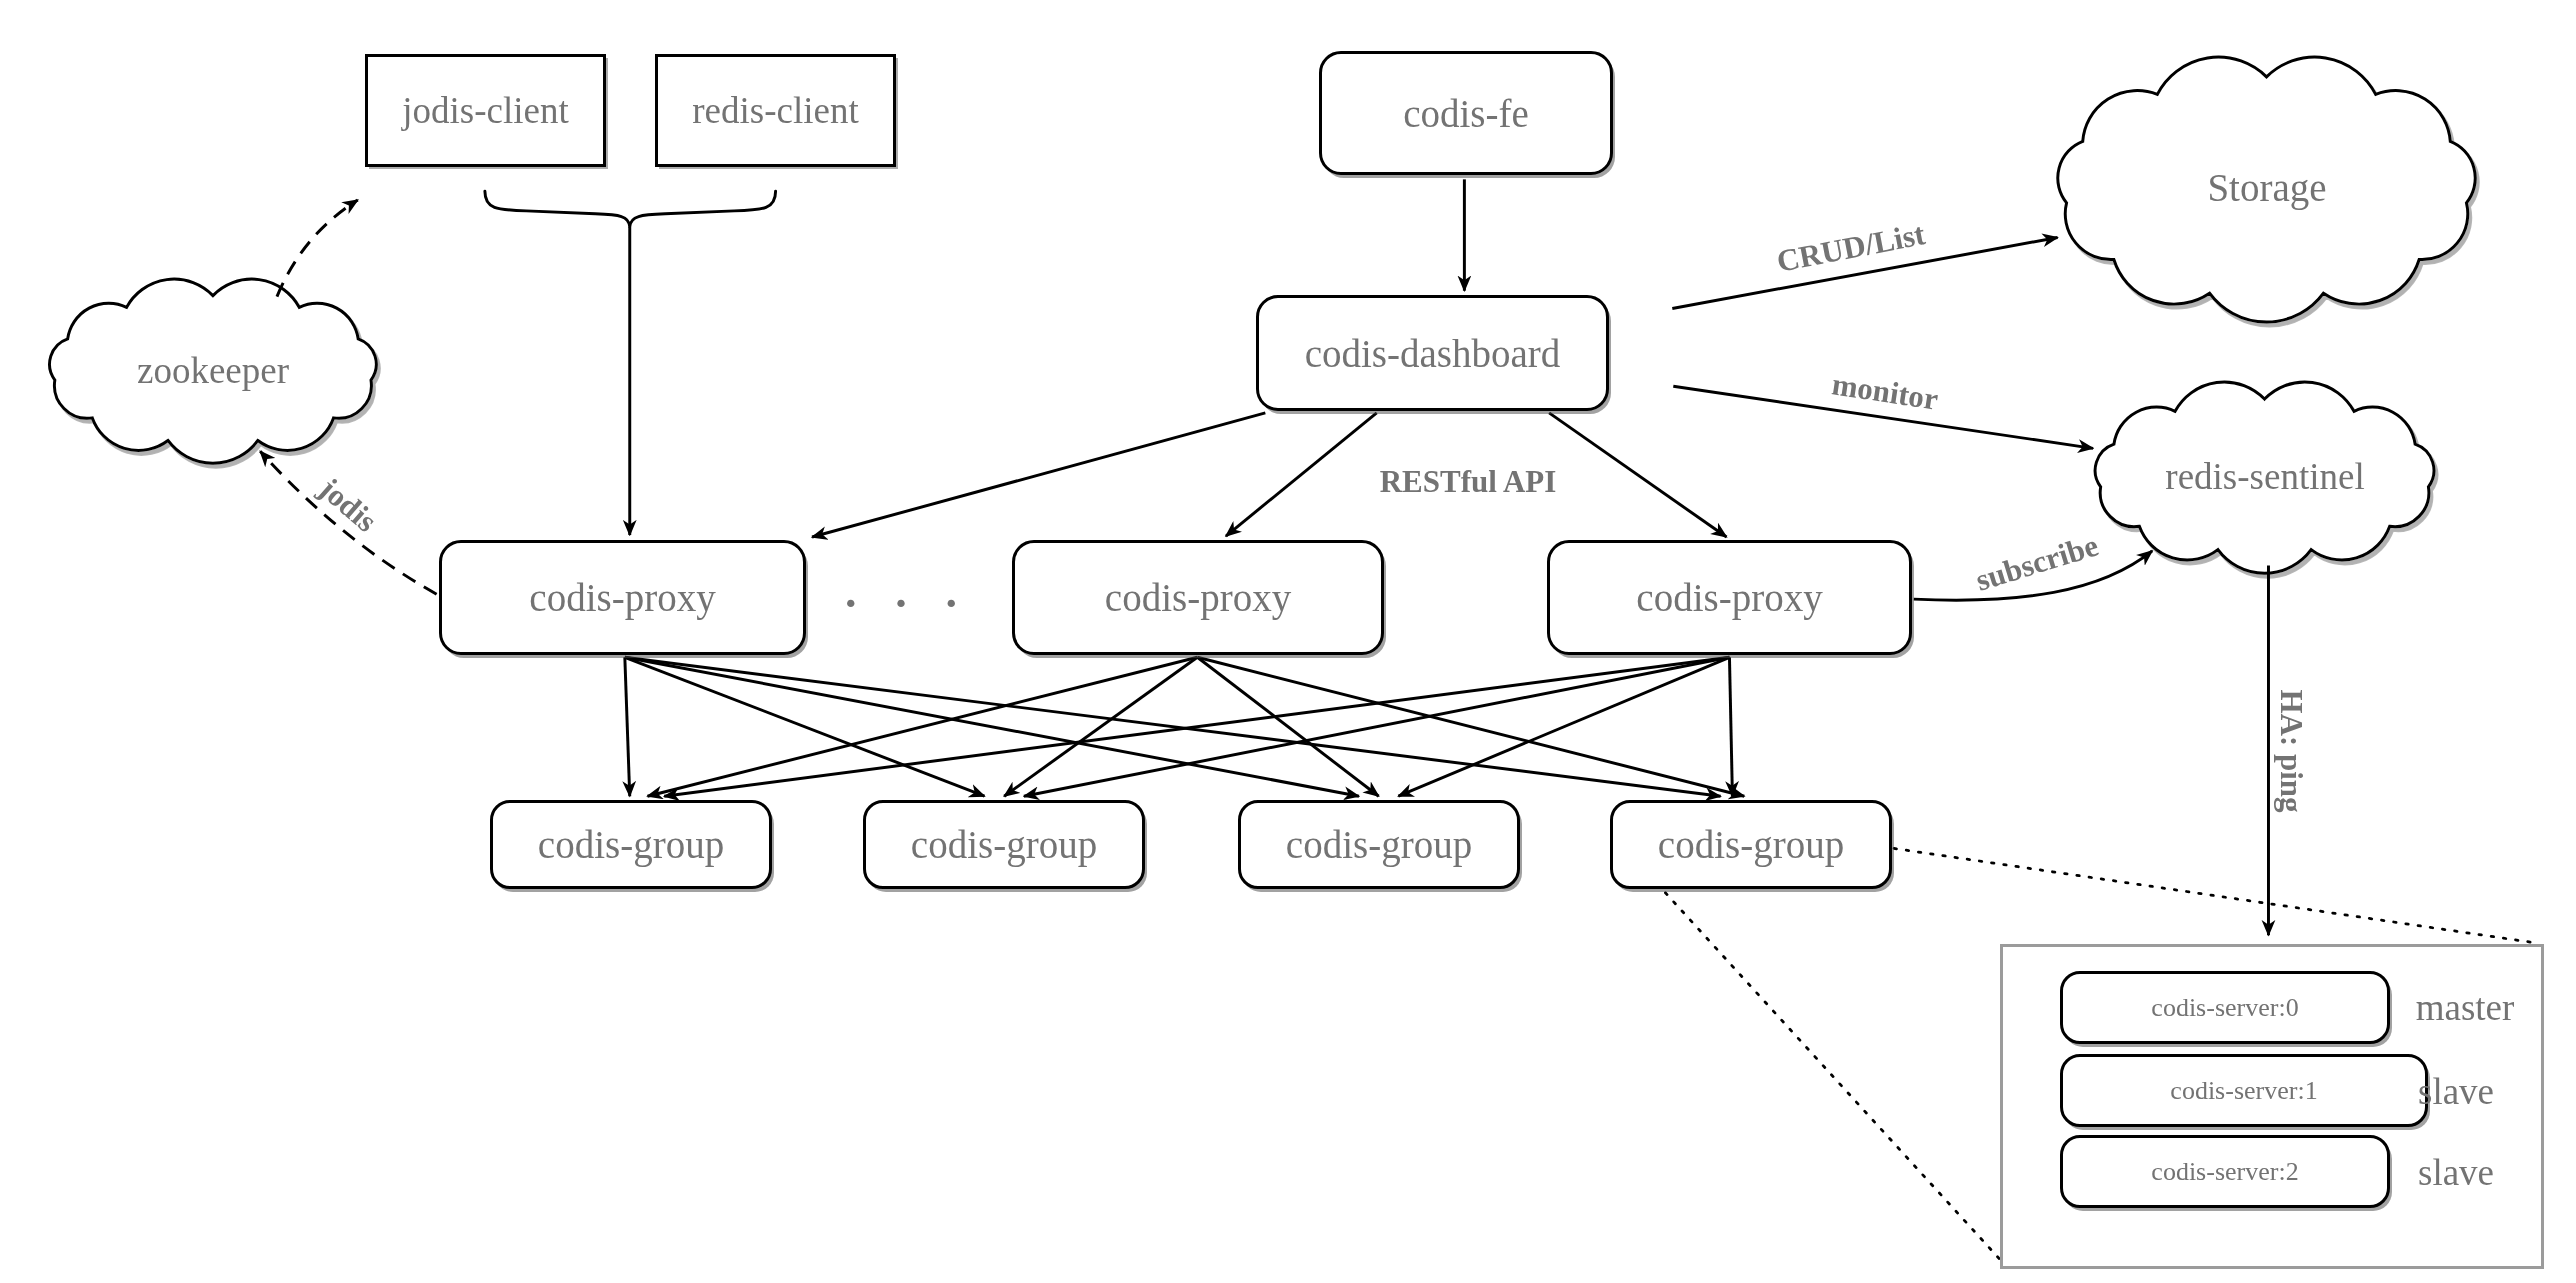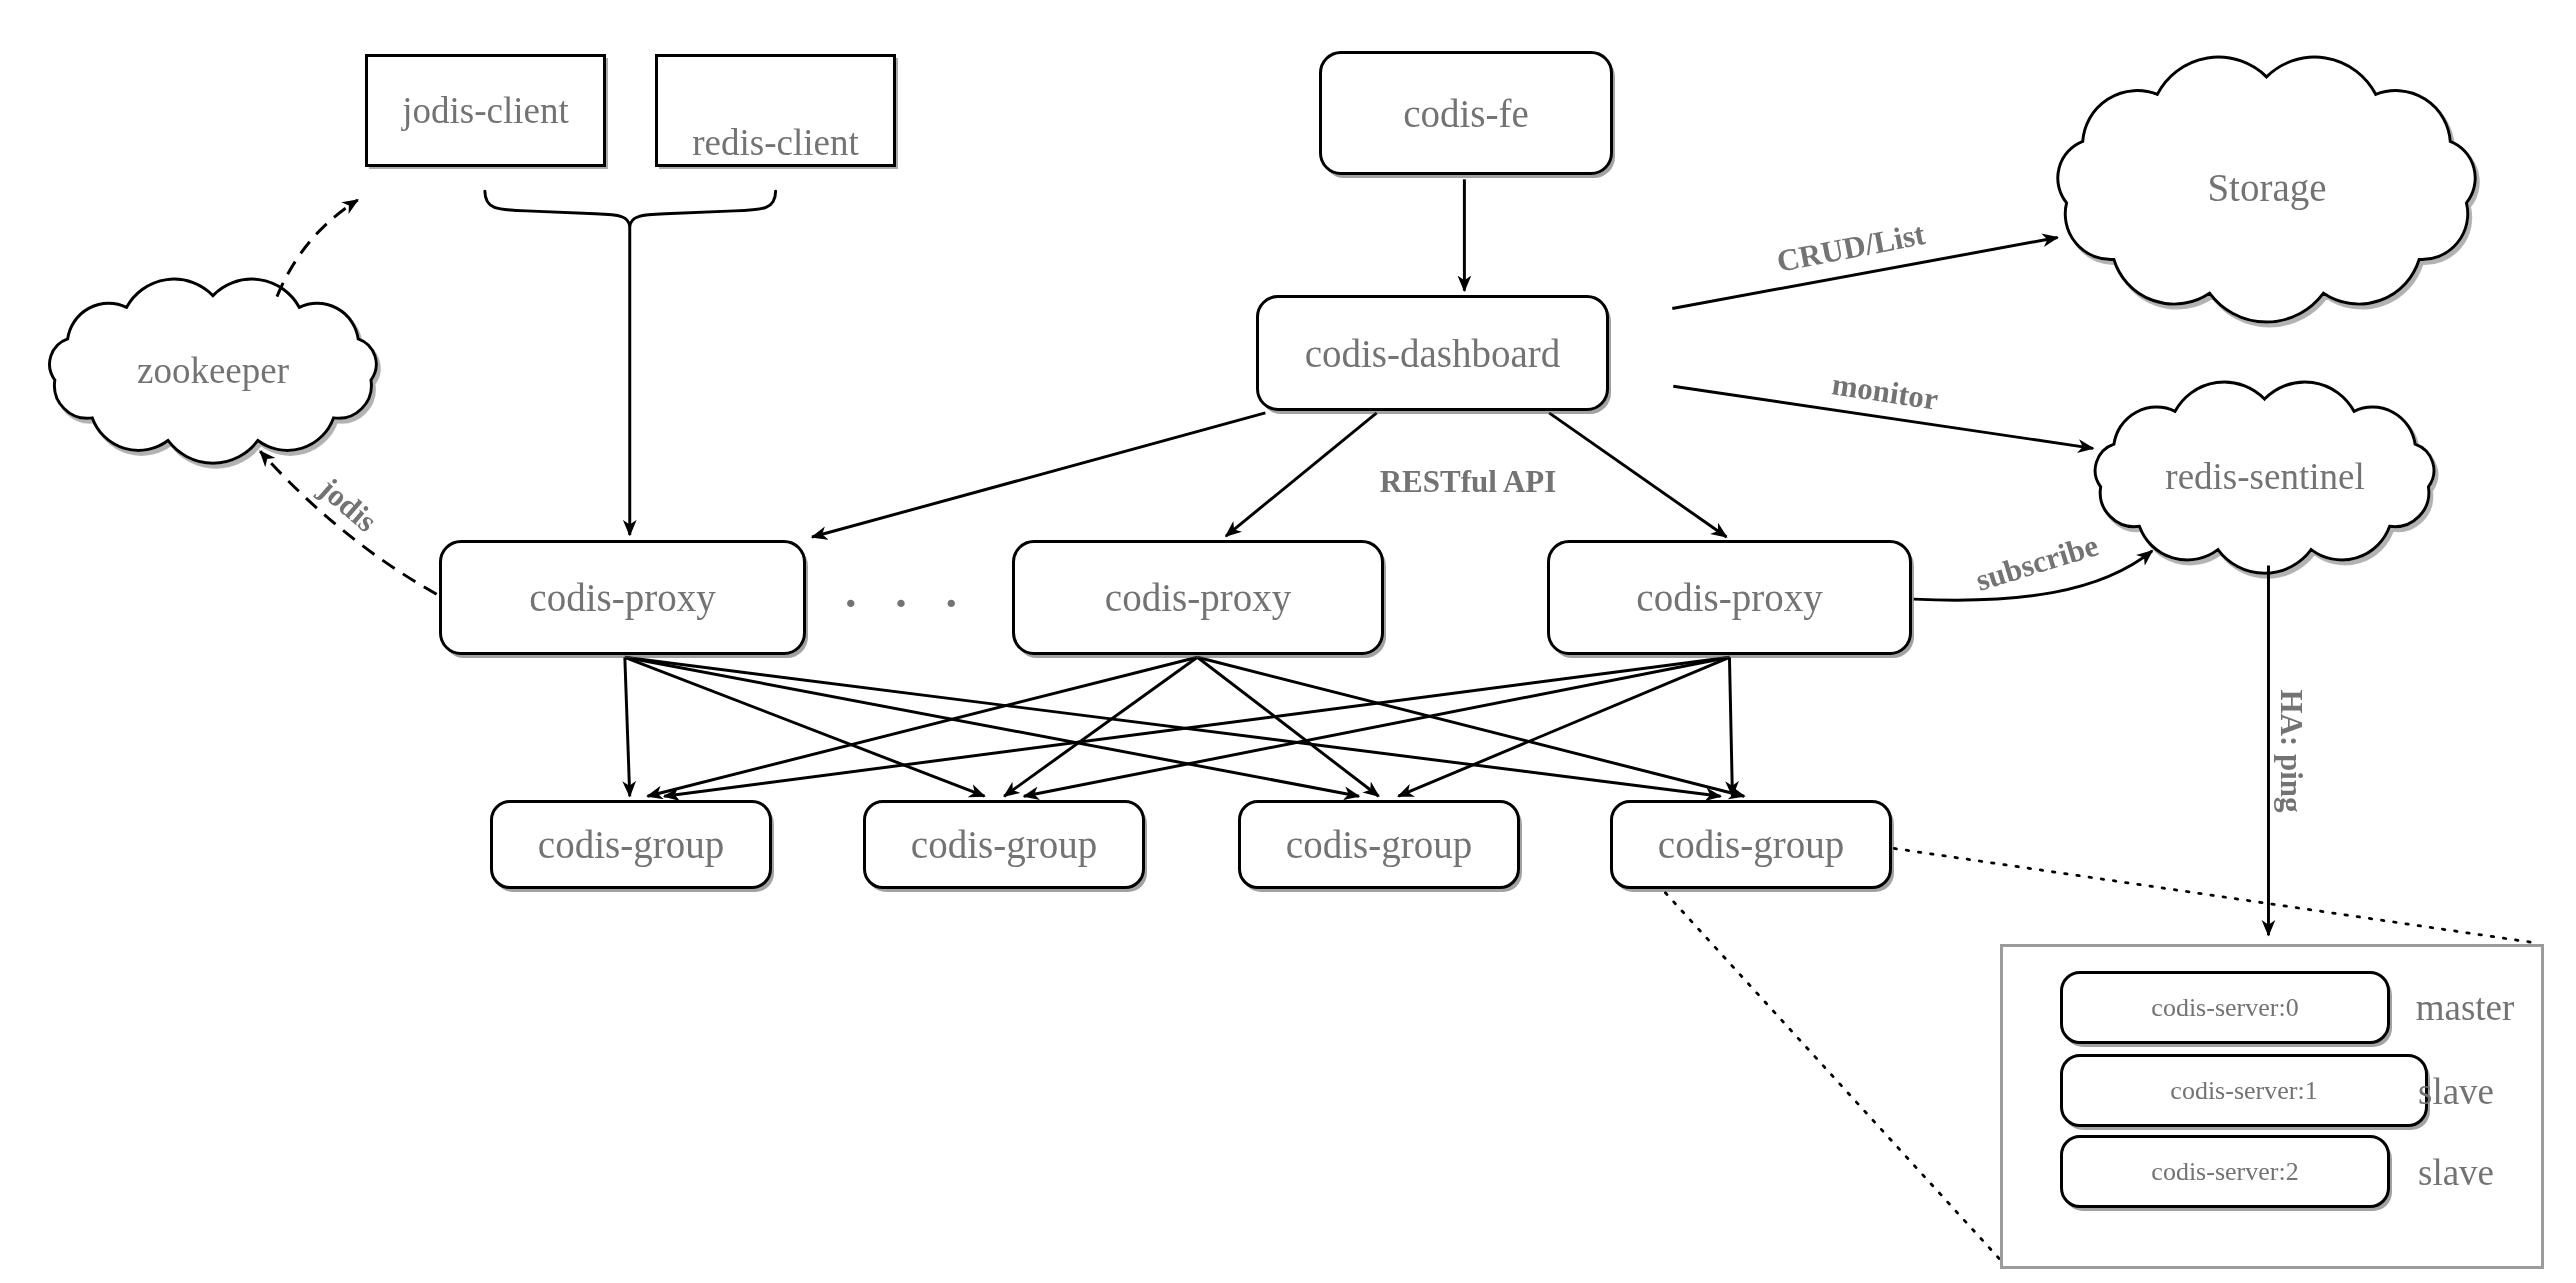--- a/index.html
+++ b/index.html
@@ -104,21 +104,21 @@
 
     <g fill="none" stroke="#000" stroke-width="2.8" stroke-dasharray="2.5 10" stroke-linecap="round">
       <path d="M1922,861 L2574,957"></path>
       <path d="M1690,906 L2034,1283"></path>
     </g>
   </svg>
 
   <div class="box sharp" style="left:365px;top:54px;width:241px;height:113px;font-size:37px;">
     <span>jodis-client</span>
   </div>
-  <div class="box sharp" style="left:655px;top:54px;width:241px;height:113px;font-size:37px;align-items:flex-end;">
+  <div class="box sharp" style="left:655px;top:54px;width:241px;height:113px;font-size:37px;">
     <span>redis-client</span>
   </div>
 
   <div class="box round" style="left:1319px;top:51px;width:294px;height:124px;">
     <span>codis-fe</span>
   </div>
 
   <div class="box round" style="left:1256px;top:295px;width:353px;height:116px;">
     <span>codis-dashboard</span>
   </div>

